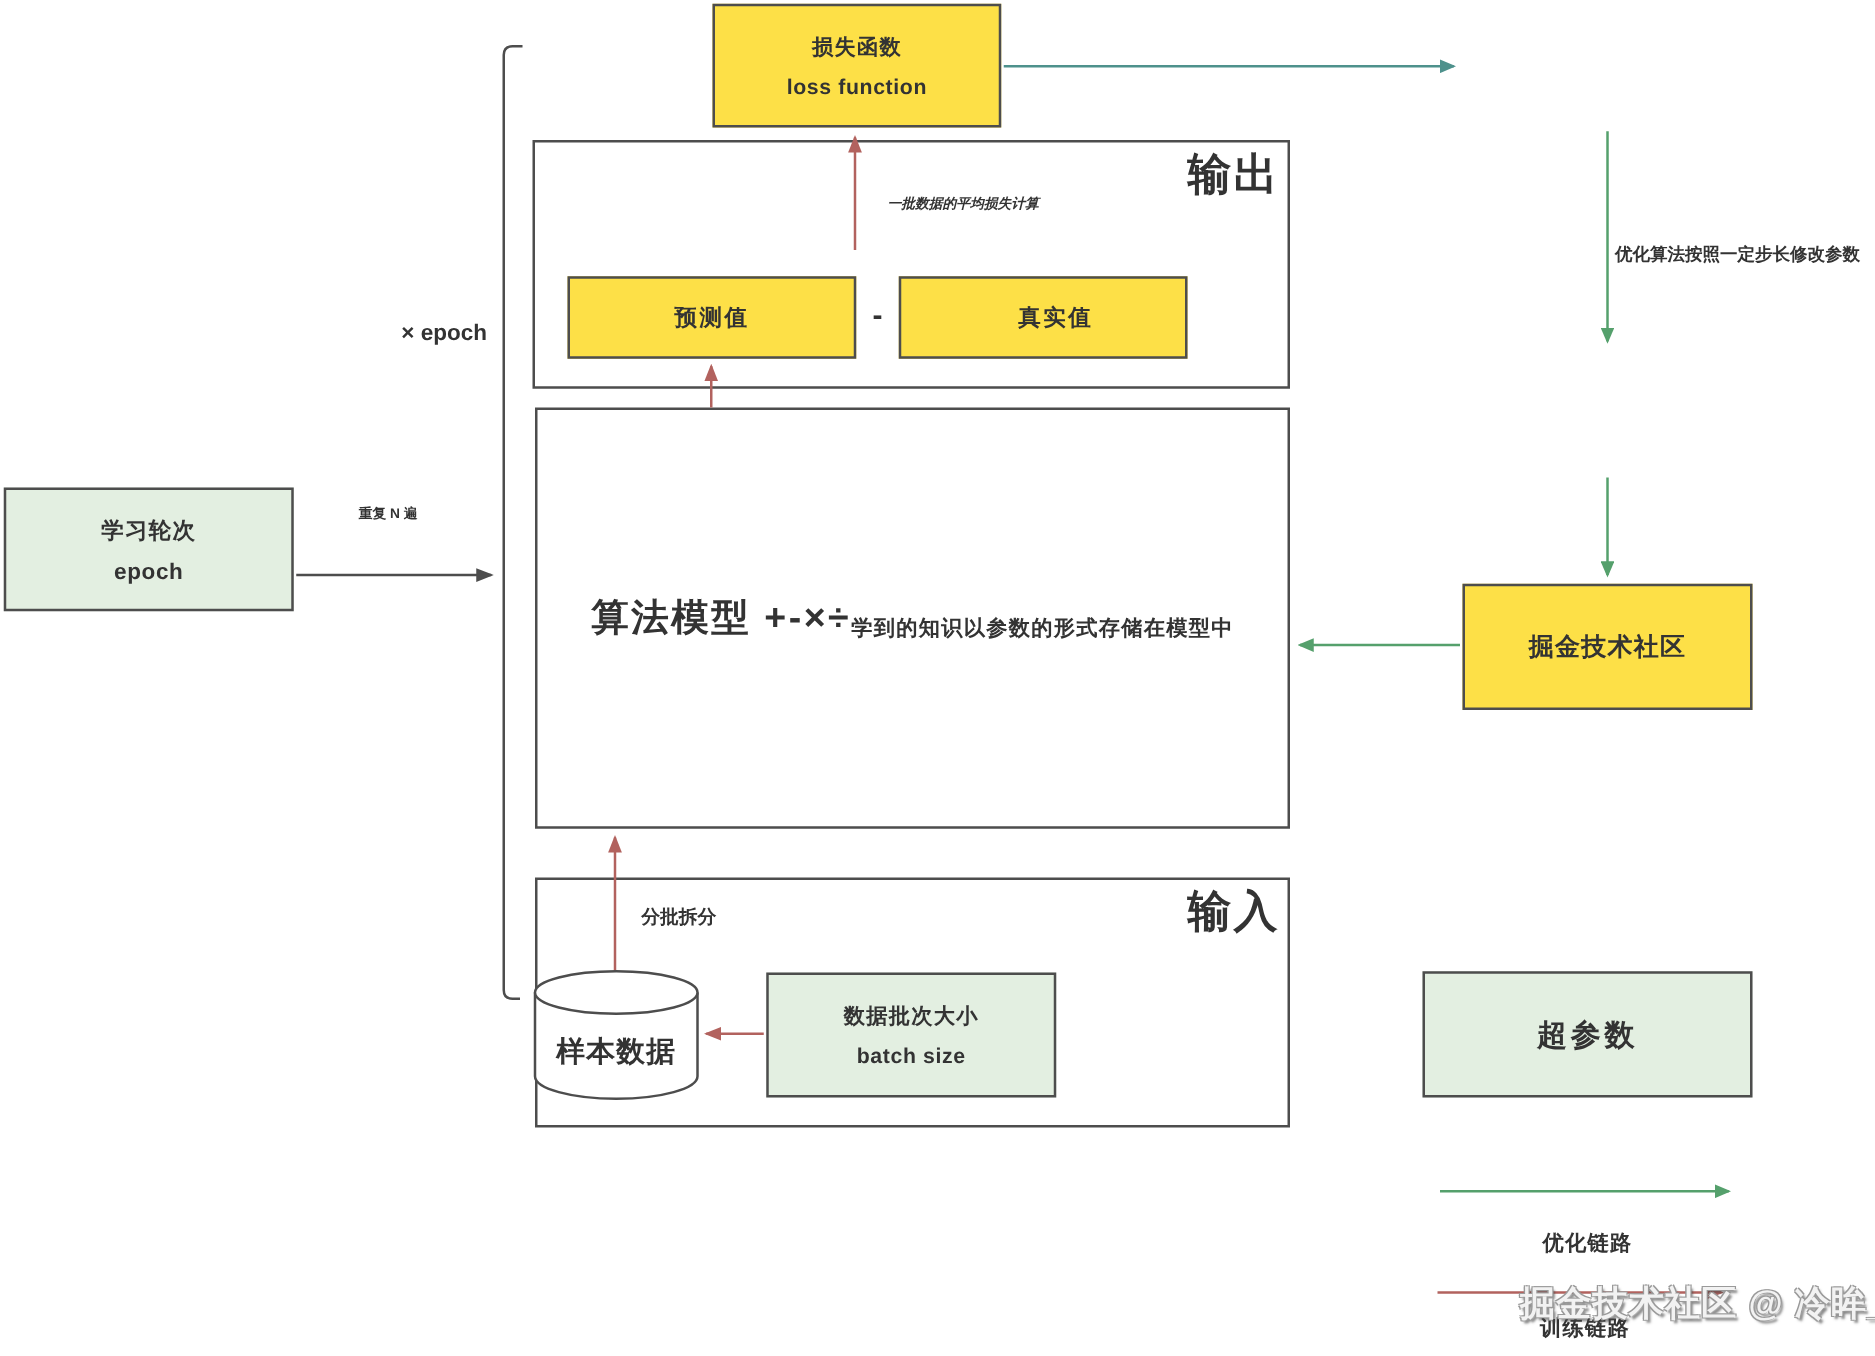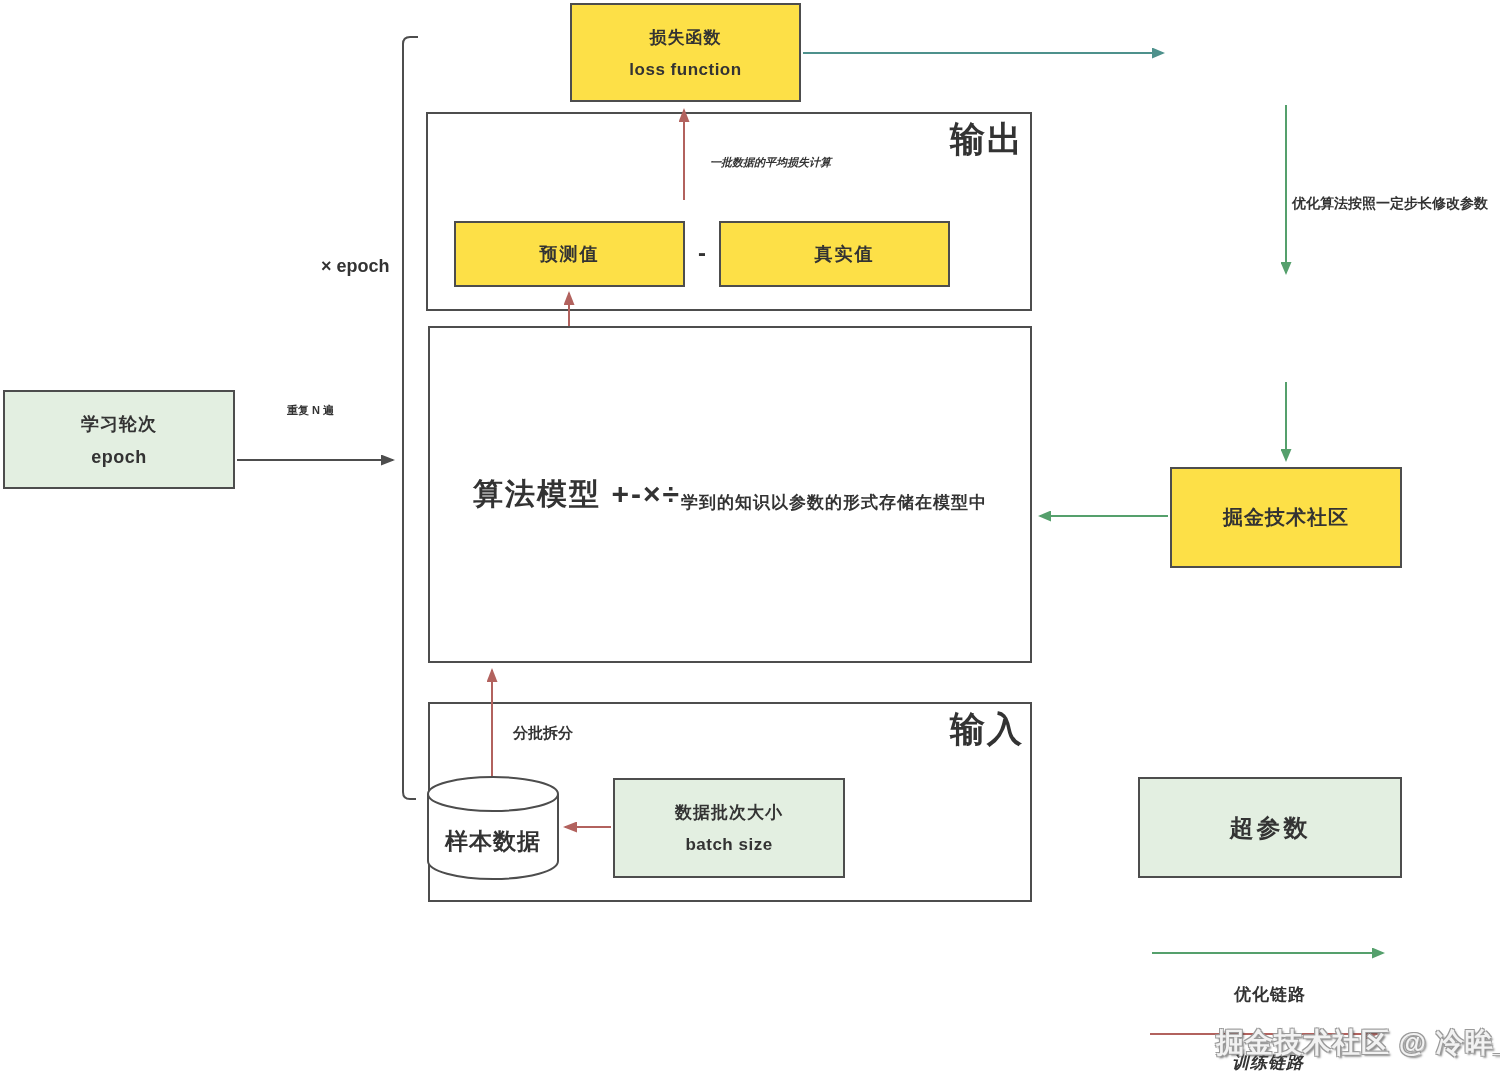--- a/index.html
+++ b/index.html
@@ -174,17 +174,17 @@
   <div class="cyl-label">样本数据</div>
 
   <div class="annotation" style="left:710px;top:155px;font-size:11px;font-style:italic;">一批数据的平均损失计算</div>
   <div class="annotation" style="left:1292px;top:195px;font-size:14px;">优化算法按照一定步长修改参数</div>
   <div class="annotation" style="left:287px;top:403px;font-size:11px;">重复 N 遍</div>
   <div class="annotation" style="left:321px;top:256px;font-size:18px;">× epoch</div>
   <div class="annotation" style="left:513px;top:724px;font-size:15px;">分批拆分</div>
   <div class="annotation" style="left:685px;top:239px;width:34px;text-align:center;font-size:24px;">-</div>
 
   <div class="annotation" style="left:1234px;top:983px;font-size:17px;letter-spacing:1px;">优化链路</div>
-  <div class="annotation" style="left:1232px;top:1051px;font-size:17px;letter-spacing:1px;font-style:italic;">训练链路</div>
+  <div class="annotation" style="left:1232px;top:1051px;font-size:17px;letter-spacing:1px;">训练链路</div>
 
   <div class="watermark">掘金技术社区 @ 冷眸_</div>
 
 </div>
 
 </body></html>

